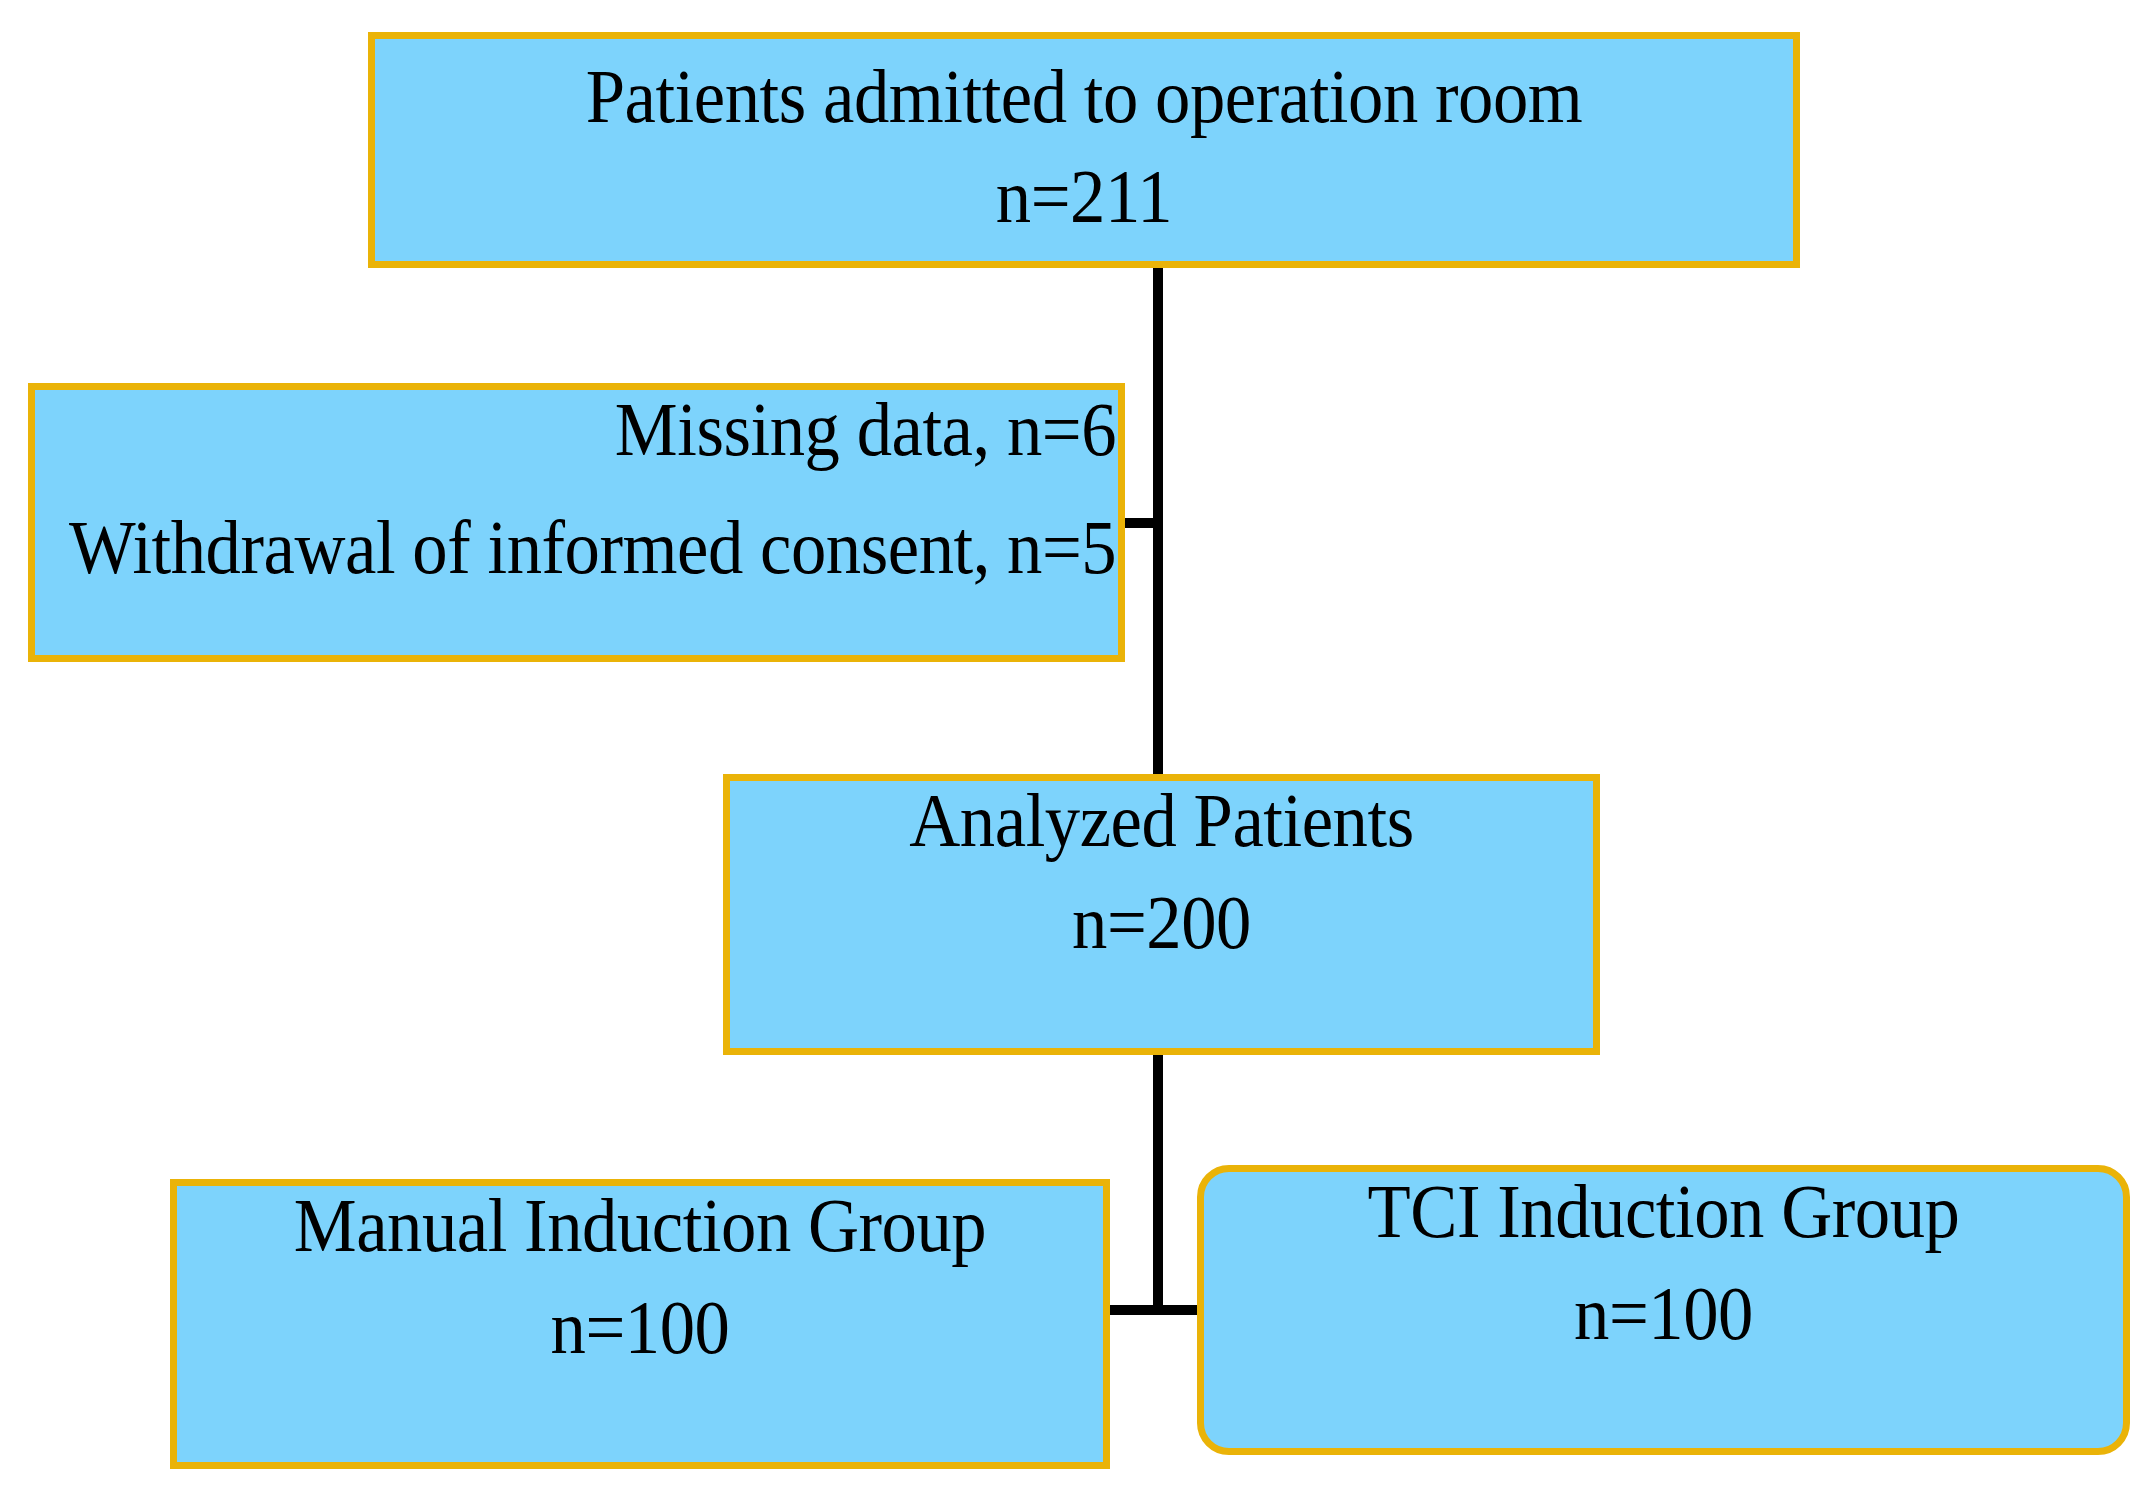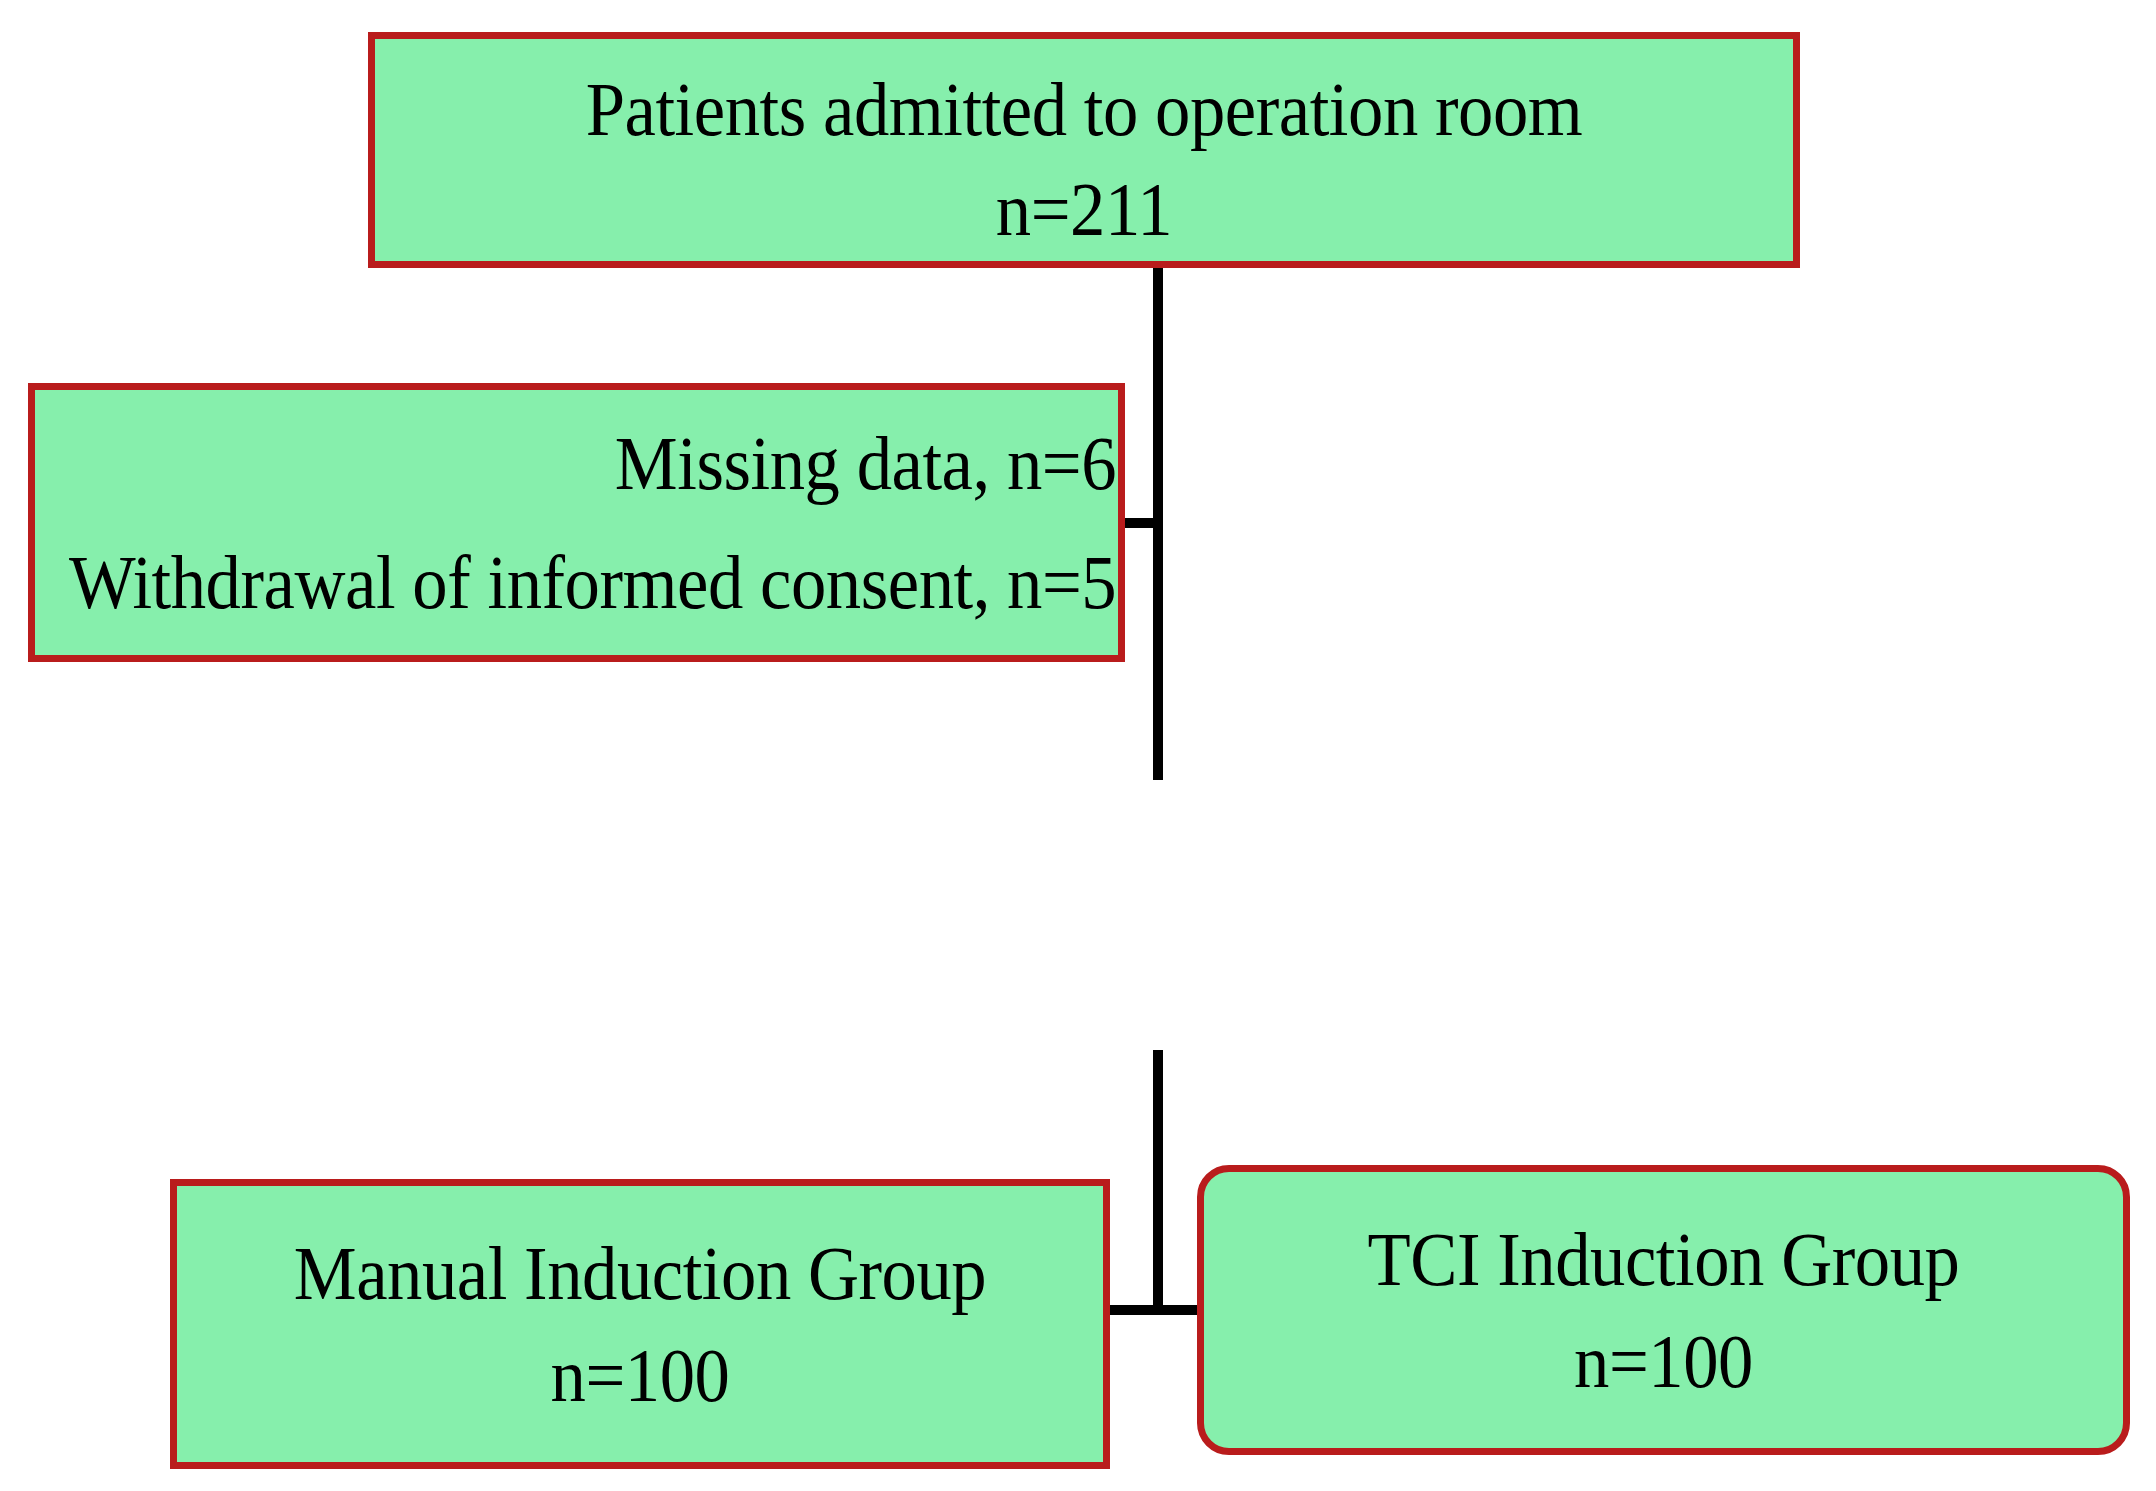--- a/index.html
+++ b/index.html
@@ -15,25 +15,24 @@
     background: #ffffff;
     overflow: hidden;
     font-family: "Liberation Serif", "DejaVu Serif", serif;
     color: #000000;
   }
 
   
   .node {
     position: absolute;
     box-sizing: border-box;
-    background: #86efac;
-    border: 7px solid #b91c1c;
+    background: #7dd3fc;
+    border: 7px solid #eab308;
     display: flex;
     flex-direction: column;
-    justify-content: center;
     z-index: 3;
   }
   .node .line {
     display: block;
     white-space: nowrap;
     font-size: 76px;
     line-height: 1.03;
     letter-spacing: -0.5px;
     transform: scaleX(0.93);
     transform-origin: center center;
@@ -123,20 +122,24 @@
   <div class="node center" id="node-admitted">
     <span class="line">Patients admitted to operation room</span>
     <span class="line">n=211</span>
   </div>
 
   <div class="node right-align" id="node-excluded">
     <span class="line">Missing data, n=6</span>
     <span class="line">Withdrawal of informed consent, n=5</span>
   </div>
 
+  <div class="node center" id="node-analyzed">
+    <span class="line">Analyzed Patients</span>
+    <span class="line">n=200</span>
+  </div>
 
   <div class="node center" id="node-manual">
     <span class="line">Manual Induction Group</span>
     <span class="line">n=100</span>
   </div>
 
   <div class="node center" id="node-tci">
     <span class="line">TCI Induction Group</span>
     <span class="line">n=100</span>
   </div>

